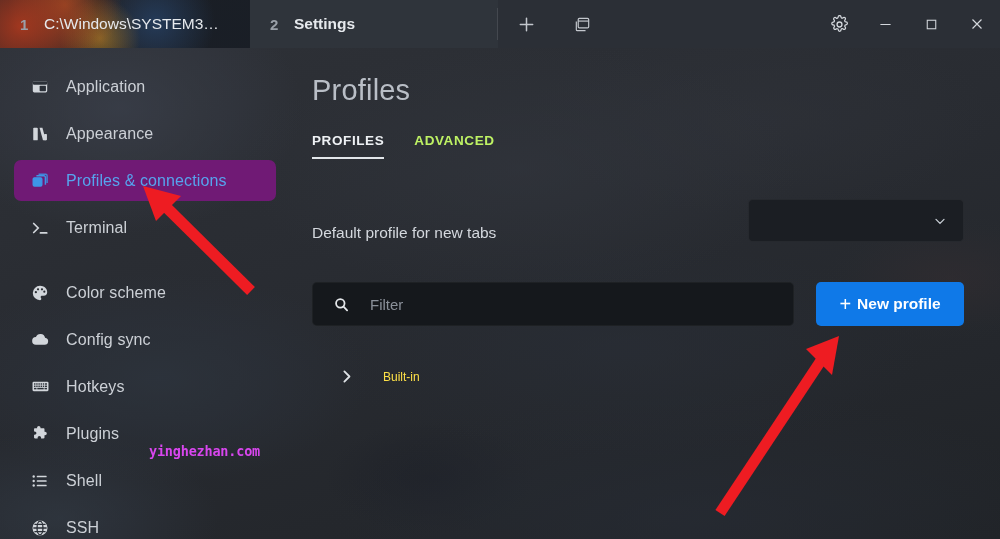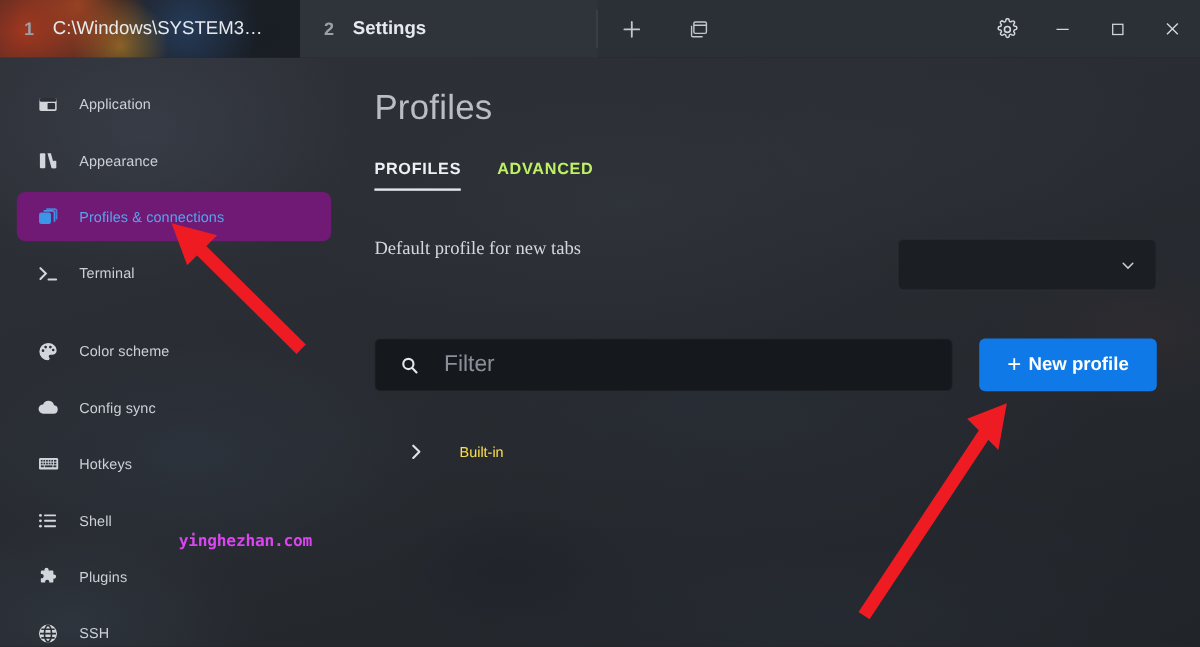--- a/index.html
+++ b/index.html
@@ -104,21 +104,21 @@
     padding:18px 14px 0 14px;
     overflow:hidden;
   }
   .nav-item {
     display:flex; align-items:center; gap:16px;
     height:41px; padding:0 16px;
     border-radius:7px; margin-bottom:6px;
     color:#ccd0d6; cursor:default;
   }
   .nav-item .nav-label {
-    font-size:12px; letter-spacing:.1px; white-space:nowrap;
+    font-size:16px; letter-spacing:.1px; white-space:nowrap;
   }
   .nav-item .nav-icon {
     width:20px; height:20px; flex:0 0 20px;
     display:flex; align-items:center; justify-content:center;
     color:#d2d6db;
   }
   .nav-item.active {
     background:#701a75;
     color:#58a6f0;
   }
@@ -145,23 +145,22 @@
     color:#bef264; padding-bottom:11px; cursor:default;
     position:relative;
   }
   .tab-link.active { color:#eef1f4; }
   .tab-link.active::after {
     content:""; position:absolute; left:0; right:0; bottom:0;
     height:2px; background:#e2e6ea;
   }
 
   .row-default {
-    display:flex; align-items:flex-start; justify-content:space-between;
+    display:flex; align-items:flex-end; justify-content:space-between;
     margin-bottom:40px;
-    font-family:Liberation Serif, serif;
   }
   .row-label { font-size:15.5px; color:#d4d8de; }
   .select-box {
     width:216px; height:43px;
     background:#1b1e23;
     border:1px solid rgba(255,255,255,.05);
     border-radius:5px;
     display:flex; align-items:center; justify-content:flex-end;
     padding:0 15px; cursor:default;
     color:#c9ced5;
@@ -170,21 +169,21 @@
   .filter-row { display:flex; align-items:center; gap:22px; margin-bottom:36px; }
   .filter-input {
     flex:1; height:44px;
     background:#15181c;
     border:1px solid rgba(255,255,255,.04);
     border-radius:5px;
     display:flex; align-items:center; gap:20px;
     padding:0 20px;
   }
   .filter-input .search-icon { color:#e4e7ea; display:flex; }
-  .filter-ph { font-size:19px; color:#8a9099; }
+  .filter-ph { font-size:15px; color:#8a9099; }
   .btn-primary {
     height:44px; min-width:148px;
     background:#0f79e8; color:#fff;
     border:none; border-radius:5px;
     font-family:inherit; font-size:15.5px; font-weight:600;
     display:flex; align-items:center; justify-content:center; gap:6px;
     cursor:default; padding:0 18px;
     white-space:nowrap;
   }
   .btn-primary .plus { font-size:20px; font-weight:400; line-height:1; margin-top:-1px; }
@@ -356,39 +355,39 @@
                 <rect x="6.6" y="11.4" width="6.8" height="1.6"></rect>
                 <rect x="14.2" y="11.4" width="2.6" height="1.6"></rect>
               </g>
             </svg>
         </span>
         <span class="nav-label">Hotkeys</span>
       </div>
 
       <div class="nav-item">
         <span class="nav-icon">
+          <svg width="19" height="19" viewBox="0 0 20 20" fill="currentColor">
+              <path d="M8.2 2.2c-1 0-1.8.8-1.8 1.8v.6H4.2c-.6 0-1 .45-1 1v2.2h.7c1 0 1.8.8 1.8 1.8s-.8 1.8-1.8 1.8h-.7v2.8c0 .55.45 1 1 1H7v-.7c0-1 .8-1.8 1.8-1.8s1.8.8 1.8 1.8v.7h2.6c.55 0 1-.45 1-1v-2.4h.6c1 0 1.8-.8 1.8-1.8s-.8-1.8-1.8-1.8h-.6V5.6c0-.55-.45-1-1-1H10v-.6c0-1-.8-1.8-1.8-1.8z"></path>
+            </svg>
+        </span>
+        <span class="nav-label">Plugins</span>
+      </div>
+
+      <div class="nav-item">
+        <span class="nav-icon">
           <svg width="18" height="18" viewBox="0 0 20 20" fill="currentColor">
               <circle cx="3" cy="5" r="1.3"></circle>
               <circle cx="3" cy="10" r="1.3"></circle>
               <circle cx="3" cy="15" r="1.3"></circle>
               <rect x="6.4" y="4.1" width="11" height="1.8" rx=".6"></rect>
               <rect x="6.4" y="9.1" width="11" height="1.8" rx=".6"></rect>
               <rect x="6.4" y="14.1" width="11" height="1.8" rx=".6"></rect>
             </svg>
         </span>
         <span class="nav-label">Shell</span>
-      </div>
-
-      <div class="nav-item">
-        <span class="nav-icon">
-          <svg width="19" height="19" viewBox="0 0 20 20" fill="currentColor">
-              <path d="M8.2 2.2c-1 0-1.8.8-1.8 1.8v.6H4.2c-.6 0-1 .45-1 1v2.2h.7c1 0 1.8.8 1.8 1.8s-.8 1.8-1.8 1.8h-.7v2.8c0 .55.45 1 1 1H7v-.7c0-1 .8-1.8 1.8-1.8s1.8.8 1.8 1.8v.7h2.6c.55 0 1-.45 1-1v-2.4h.6c1 0 1.8-.8 1.8-1.8s-.8-1.8-1.8-1.8h-.6V5.6c0-.55-.45-1-1-1H10v-.6c0-1-.8-1.8-1.8-1.8z"></path>
-            </svg>
-        </span>
-        <span class="nav-label">Plugins</span>
       </div>
 
       <div class="nav-item">
         <span class="nav-icon">
           <svg width="18" height="18" viewBox="0 0 20 20" fill="none" stroke="currentColor" stroke-width="1.5">
               <circle cx="10" cy="10" r="7.6" fill="currentColor"></circle>
               <ellipse cx="10" cy="10" rx="3.3" ry="7.6" stroke="#2b3038"></ellipse>
               <path d="M2.6 10h14.8M3.8 6h12.4M3.8 14h12.4" stroke="#2b3038"></path>
             </svg>
         </span>

